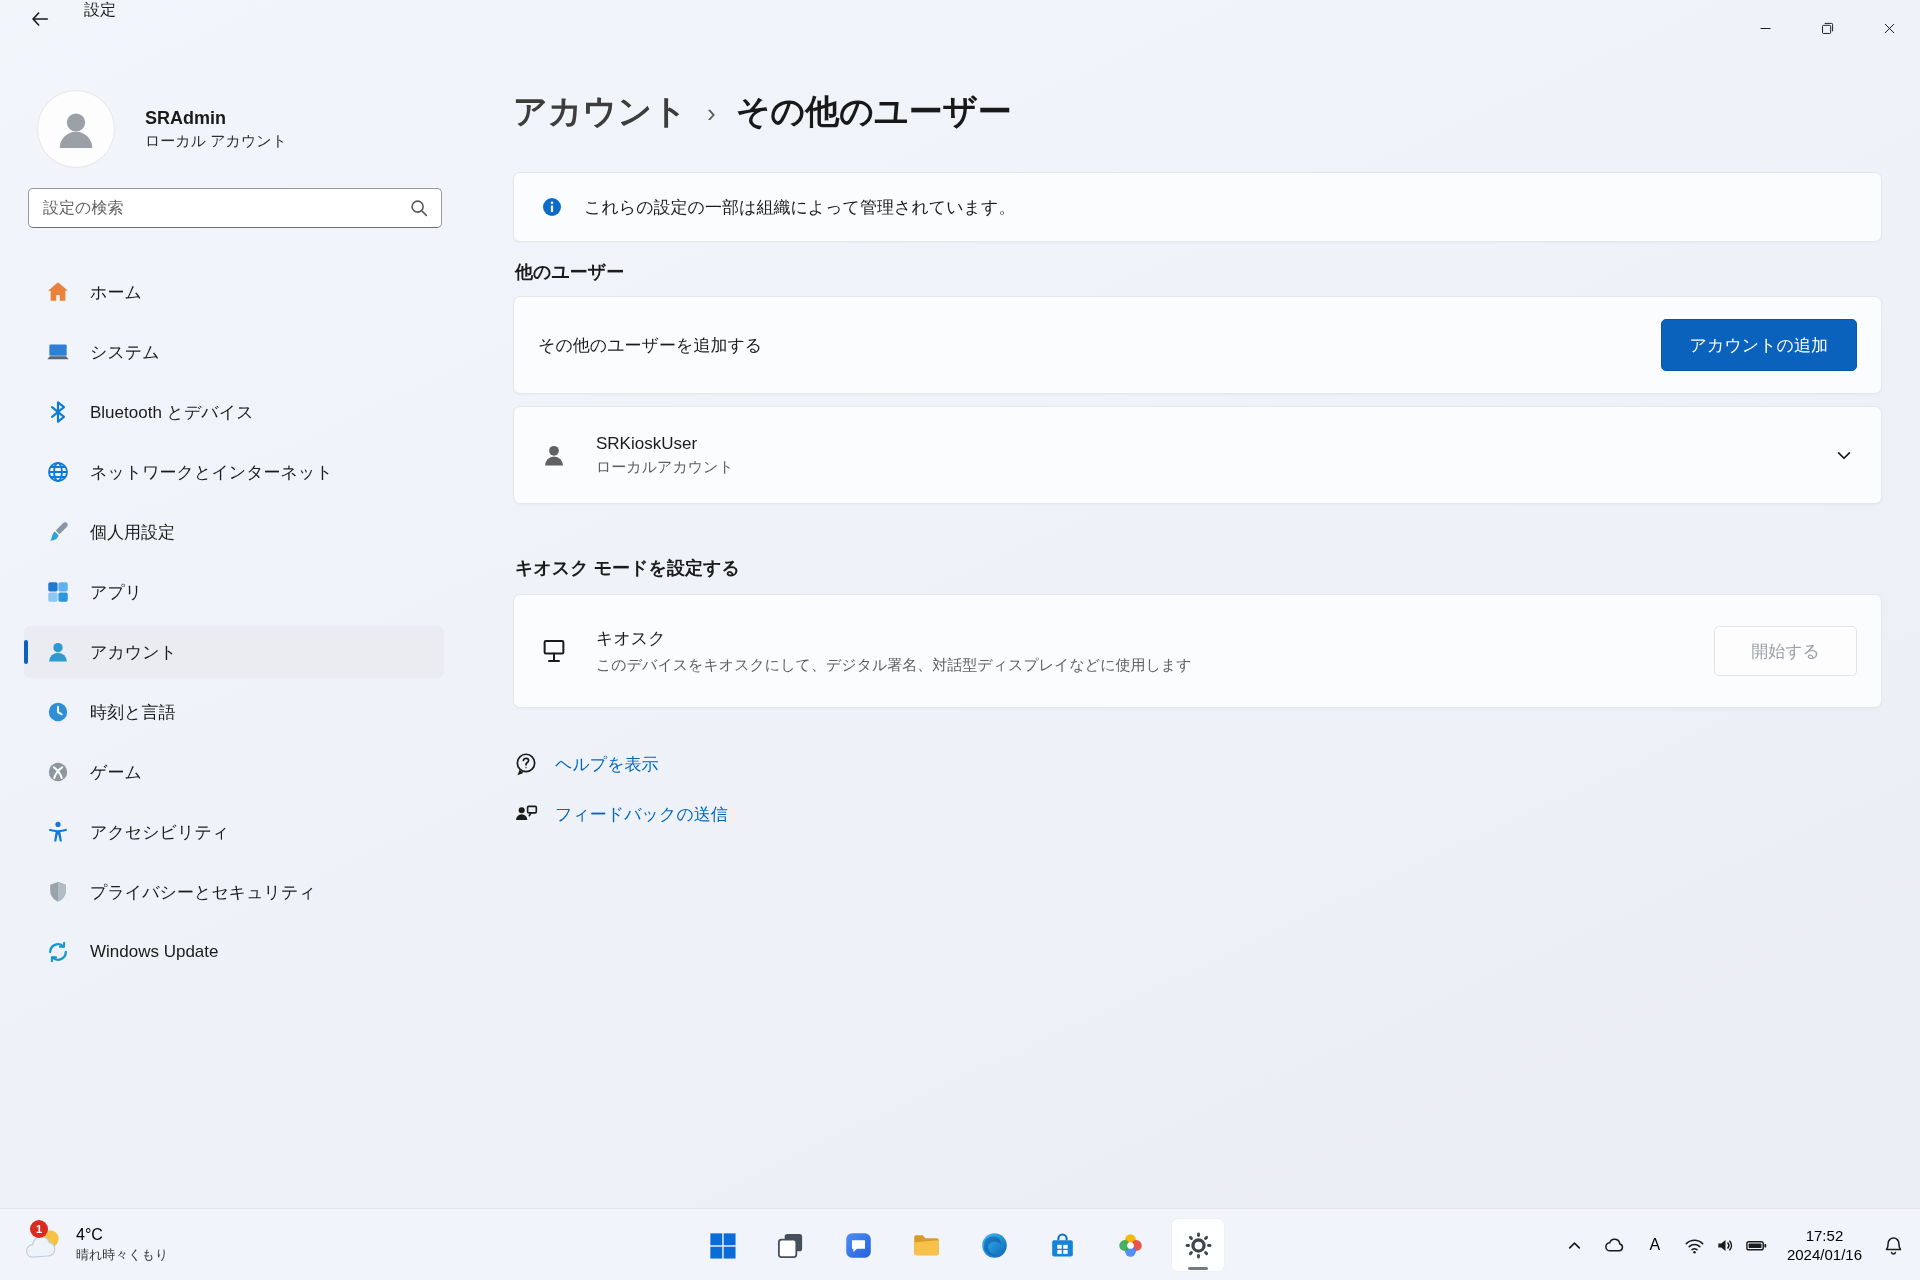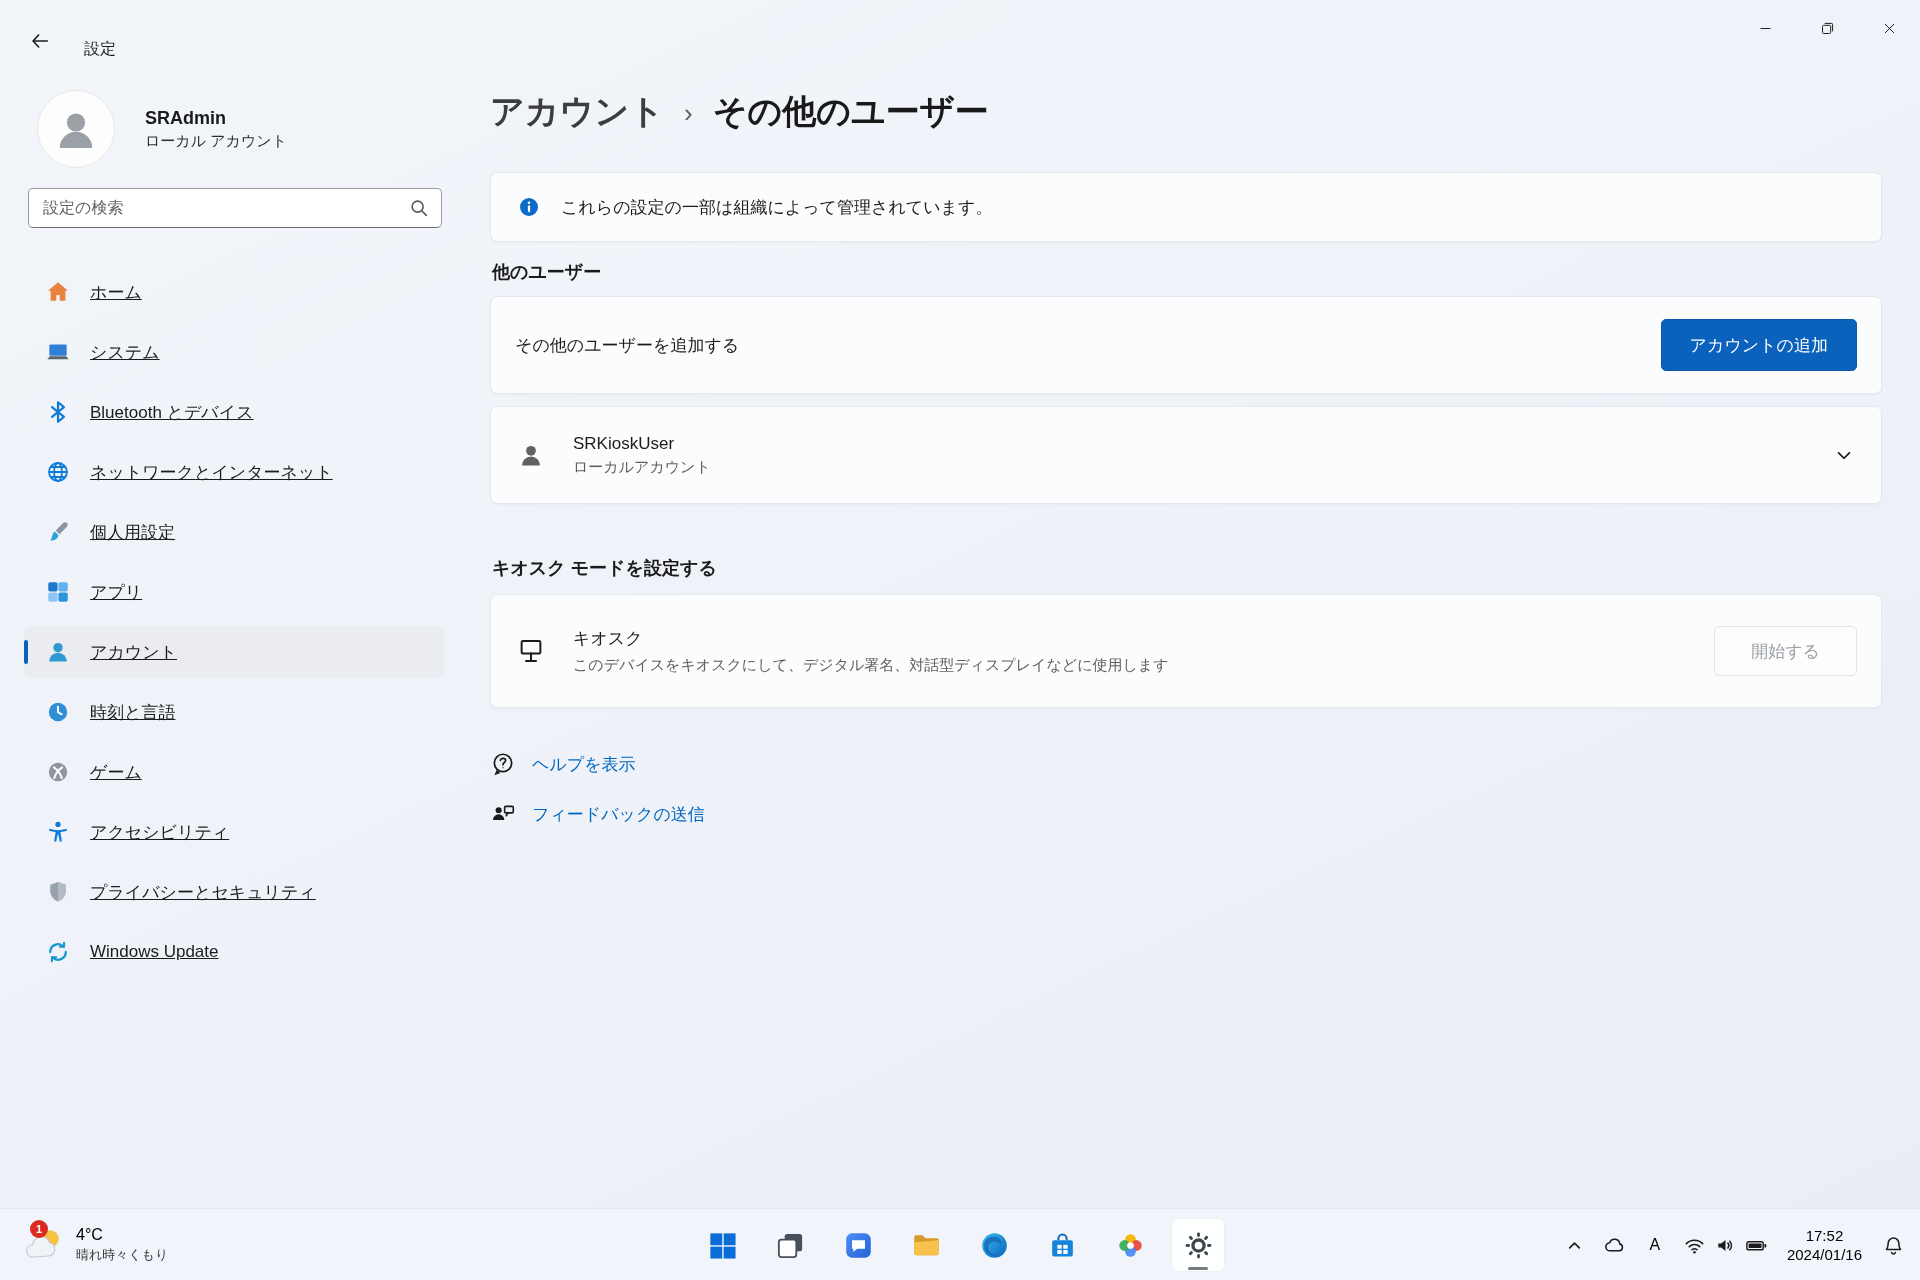--- a/index.html
+++ b/index.html
@@ -1,49 +1,49 @@
 <!DOCTYPE html>
 <html lang="ja"><head>
 <meta charset="utf-8">
 <style>
   * { margin:0; padding:0; box-sizing:border-box; font-family:"Liberation Sans","DejaVu Sans",sans-serif; }
   html,body { width:1920px; height:1280px; overflow:hidden; }
   body { background:linear-gradient(155deg,#f2f5fa 0%,#eef1f7 55%,#e9edf4 100%); color:#1b1b1b; position:relative; }
   button { cursor:pointer; }
 
   
-  .titlebar { height:60px; display:flex; align-items:flex-end; padding-left:20px; gap:24px; position:relative; }
+  .titlebar { height:60px; display:flex; align-items:flex-start; padding-left:20px; gap:24px; position:relative; }
   .back-btn { width:40px; height:38px; border:none; background:transparent; border-radius:6px; display:flex; align-items:center; justify-content:center; }
   .back-btn svg { width:22px; height:22px; }
   .window-title { font-size:16px; }
   .win-controls { position:absolute; top:0; right:0; display:flex; height:56px; }
   .win-controls button { width:62px; height:56px; border:none; background:transparent; display:flex; align-items:center; justify-content:center; }
   .win-controls svg { width:17px; height:17px; }
 
   
-  .app-body { display:flex; height:1148px; }
+  .app-body { display:flex; height:1148px;gap:23px; }
 
   
   .sidebar { width:468px; flex:none; position:relative; }
   .user-block { margin:30px 0 0 37px; display:flex; align-items:center; gap:30px; }
   .avatar { width:78px; height:78px; border-radius:50%; background:#fdfdfd; border:1px solid #e7e7e7; display:flex; align-items:center; justify-content:center; }
   .avatar svg { width:52px; height:52px; }
   .user-name { font-size:18px; font-weight:700; }
   .user-type { font-size:15px; margin-top:3px; color:#2f2f2f; }
   .search-box { margin:20px 26px 0 28px; position:relative; }
   .search-box input { width:100%; height:40px; border:1px solid #9a9a9a; border-bottom-color:#6f6f6f; border-radius:5px; background:#fff; padding:0 42px 0 14px; font-size:16px; color:#1b1b1b; outline:none; }
   .search-box input::placeholder { color:#616161; }
   .search-box .mag { position:absolute; right:12px; top:9px; width:22px; height:22px; }
   .nav { margin-top:38px; padding:0 24px; }
   .nav-item { height:52px; margin-bottom:8px; border-radius:6px; display:flex; align-items:center; padding-left:20px; gap:18px; position:relative; }
   .nav-item.selected { background:#eaecf1; }
   .nav-item.selected::before { content:""; position:absolute; left:0; top:14px; width:4px; height:24px; border-radius:3px; background:#0b62bd; }
   .nav-icon { width:28px; height:28px; display:flex; align-items:center; justify-content:center; }
   .nav-icon svg { width:26px; height:26px; }
-  .nav-label { font-size:17px;text-decoration:underline; }
+  .nav-label { font-size:17px; }
 
   
   .main { flex:1; padding:26px 38px 0 22px; }
   .breadcrumb { display:flex; align-items:center; gap:20px; font-size:34px; font-weight:600; line-height:46px; }
   .crumb-parent { color:#3d3d3d; }
   .crumb-sep { font-size:26px; color:#5f5f5f; font-weight:400; padding-top:4px; }
   .crumb-current { color:#191919; }
   .card { background:#fbfcfe; border:1px solid #e5e7eb; border-radius:7px; box-shadow:0 1px 2px rgba(0,0,0,.03); }
   .org-banner { margin-top:36px; height:70px; display:flex; align-items:center; gap:20px; padding:0 26px; font-size:17px; }
   .org-banner svg { width:24px; height:24px; flex:none; }

